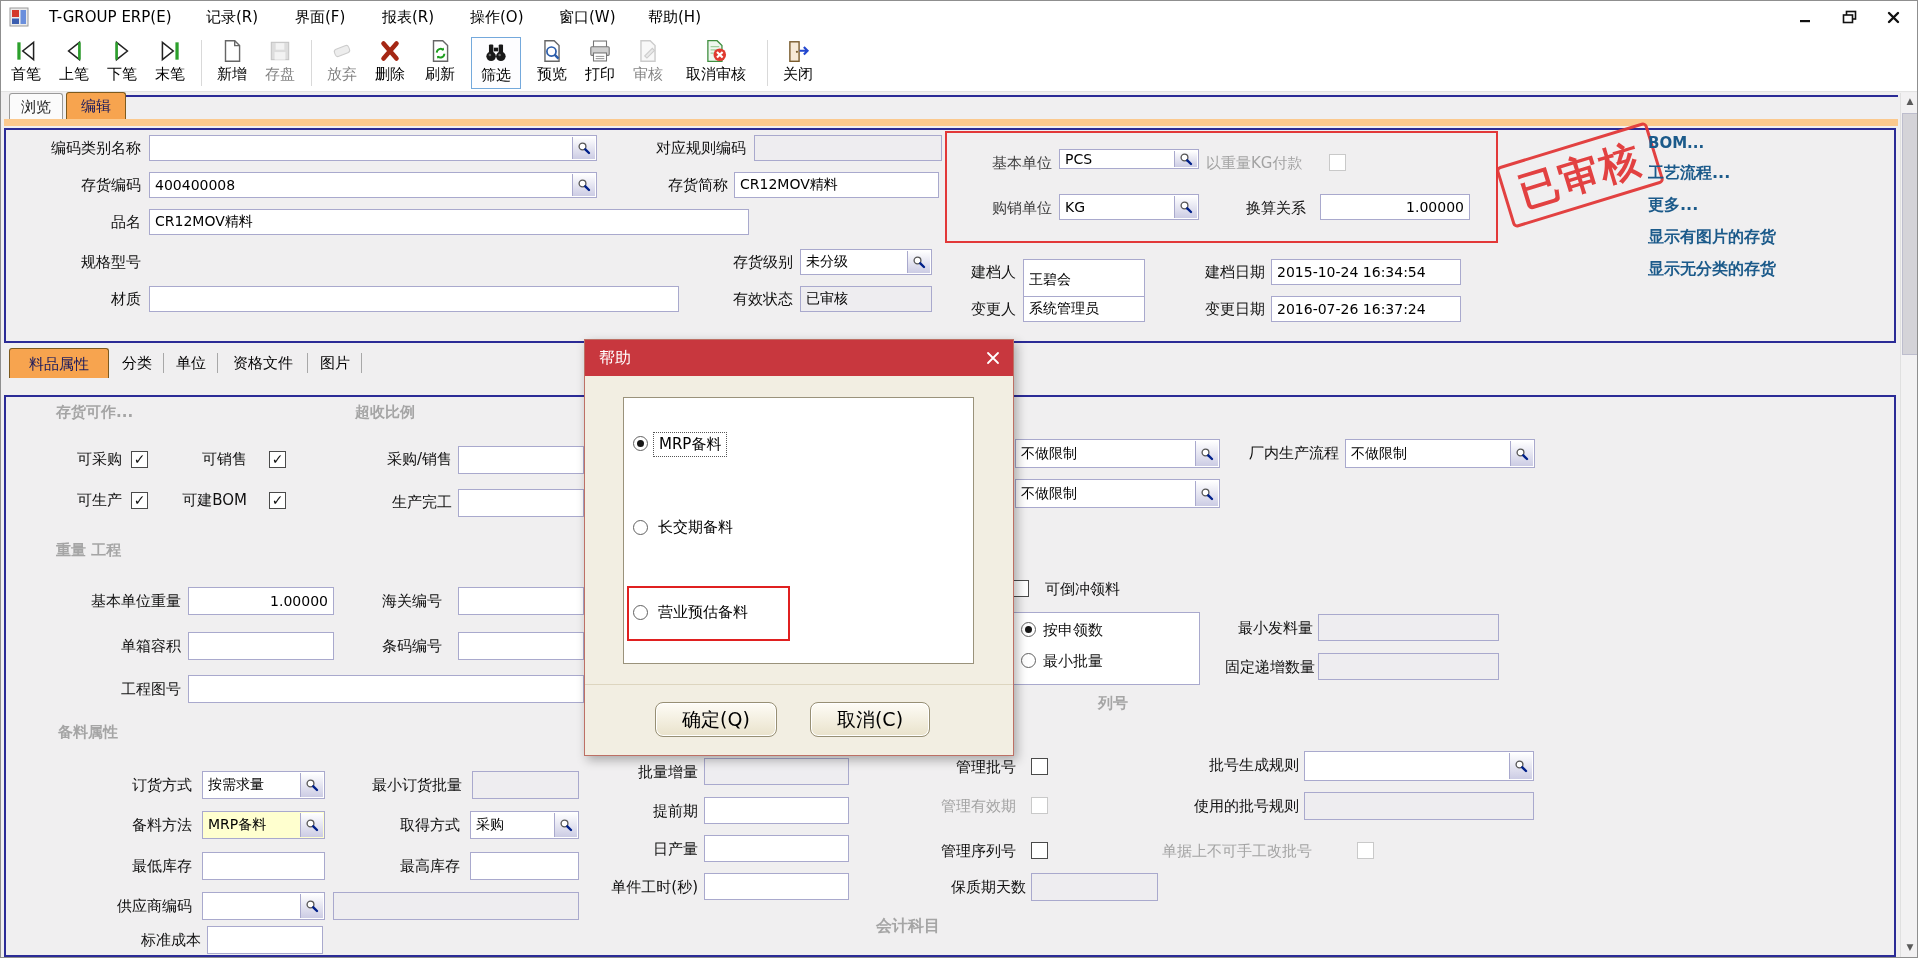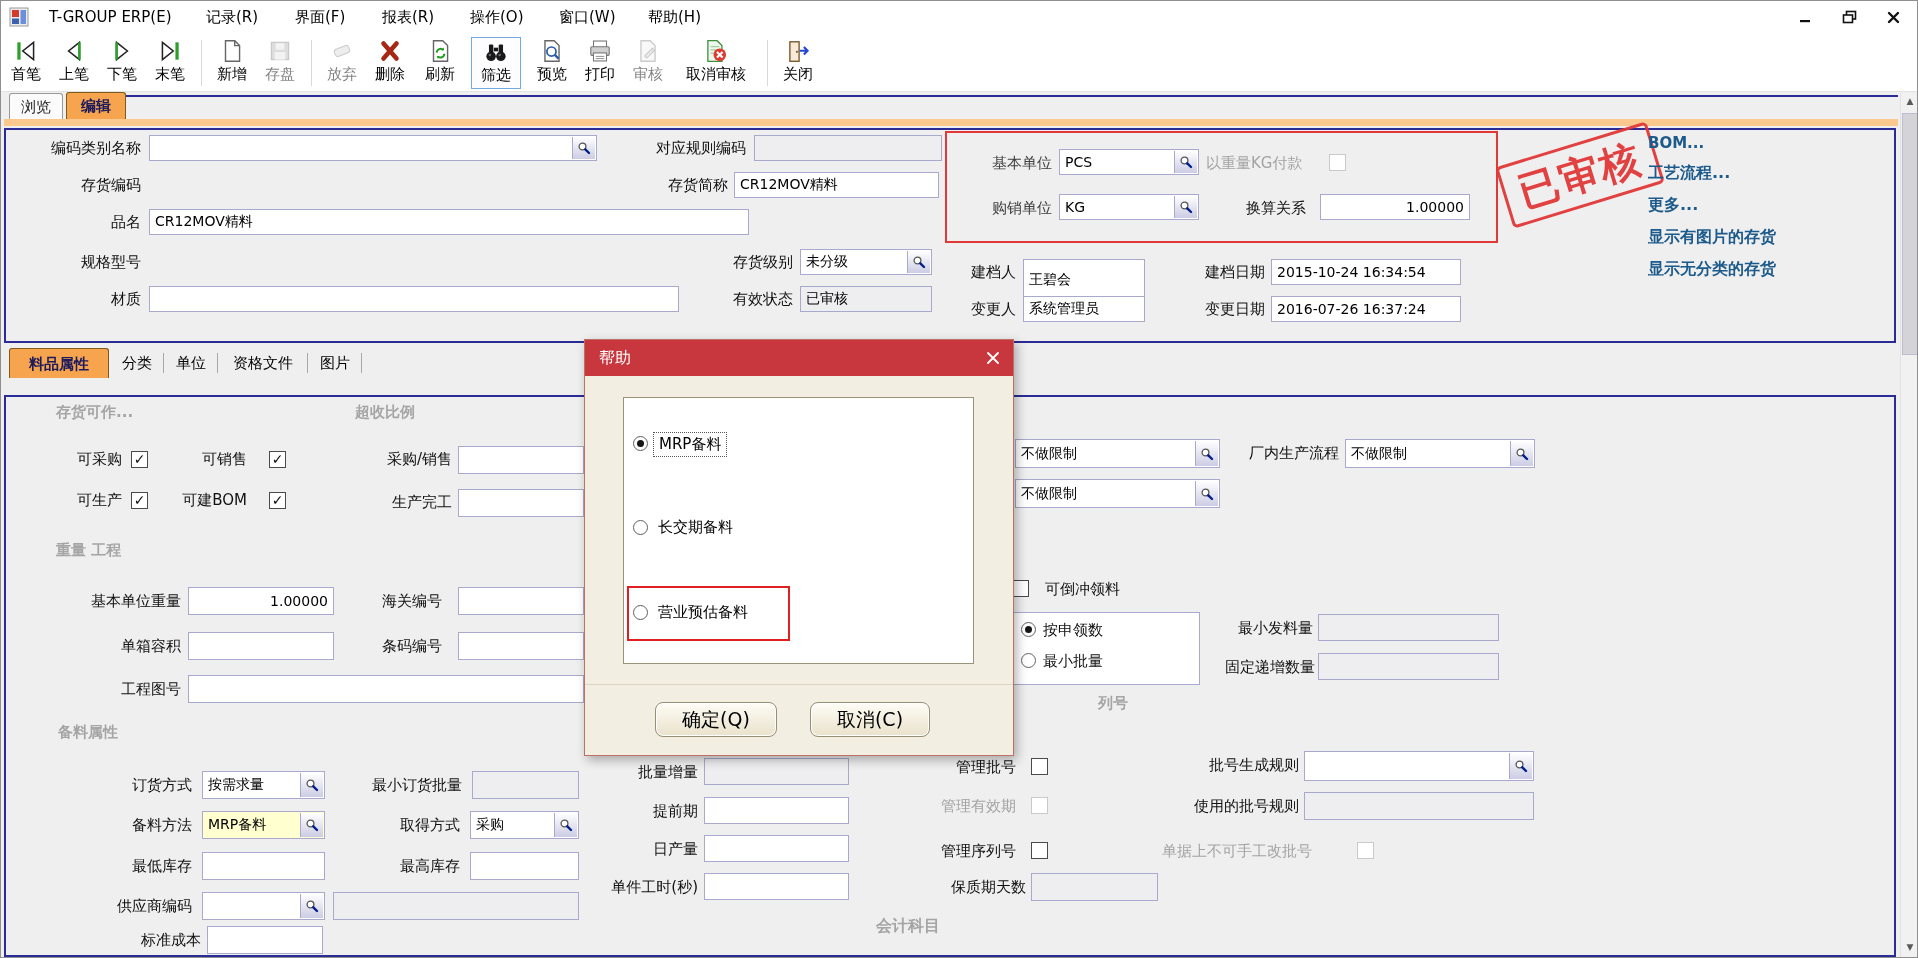--- a/index.html
+++ b/index.html
@@ -13,21 +13,21 @@
   .tbtn{position:absolute;top:3px;height:52px;display:flex;flex-direction:column;align-items:center;gap:1px;
         font-size:15px;color:#000;white-space:nowrap;box-sizing:border-box;padding-top:1px}
   .tbtn .ic{width:26px;height:26px;flex:0 0 26px}
   .tbtn.dis{opacity:.5}
   .tbtn.hl{border:1px solid #74a9dc;background:#fdfdff}
   .tsep{position:absolute;top:6px;width:1px;height:46px;background:#d9d9d9}
   
   .tab{position:absolute;height:27px;line-height:27px;text-align:center;font-size:15px;box-sizing:border-box;cursor:pointer}
   .tab.inact{background:#fbfbfb;border:1px solid #9a9a9a;border-bottom:none;border-radius:3px 3px 0 0;color:#222}
   .tab.act{background:#f7a44f;border:1px solid #7d5a1e;border-bottom:none;border-radius:3px 3px 0 0;
-           font-weight:bold;color:#1b1b5e}
+           font-weight:normal;color:#1b1b5e}
   
   .panel{position:absolute;border:2px solid #2b2b96;box-sizing:border-box}
   
   .lbl{position:absolute;font-size:15px;height:28px;line-height:28px;white-space:nowrap;text-align:right;color:#101010}
   .lbl.lft{text-align:left}
   .lbl.red{color:#404040}
   .lbl.gry{color:#a3a3a3}
   .fld{position:absolute;box-sizing:border-box;background:#fff;border:1px solid #a9a9cd;font-size:14px;
        display:flex;align-items:center;padding:0 5px;white-space:nowrap;overflow:hidden;color:#000}
   .fld.ro{background:#eeedf0}
@@ -241,20 +241,29 @@
         <svg width="14" height="14" viewBox="0 0 14 14">
           <circle cx="5.5" cy="5.5" r="3.4" fill="#fff" stroke="#555" stroke-width="1.3"></circle>
           <line x1="8.3" y1="8.3" x2="12" y2="12" stroke="#00208a" stroke-width="2.4" stroke-linecap="round"></line>
         </svg>
       </span>
     </div>
   <div class="lbl" style="left:615px;width:130px;top:133px">对应规则编码</div>
   <div class="fld ro" style="left:753px;top:134px;width:188px;height:26px"></div>
 
   <div class="lbl" style="left:10px;width:130px;top:170px">存货编码</div>
+  <div class="fld cmb" style="left:148px;top:171px;width:448px;height:26px">
+      <span>400400008</span>
+    <span class="lk">
+        <svg width="14" height="14" viewBox="0 0 14 14">
+          <circle cx="5.5" cy="5.5" r="3.4" fill="#fff" stroke="#555" stroke-width="1.3"></circle>
+          <line x1="8.3" y1="8.3" x2="12" y2="12" stroke="#00208a" stroke-width="2.4" stroke-linecap="round"></line>
+        </svg>
+      </span>
+    </div>
   <div class="lbl" style="left:597px;width:130px;top:170px">存货简称</div>
   <div class="fld" style="left:733px;top:171px;width:205px;height:26px">CR12MOV精料</div>
 
   <div class="lbl" style="left:10px;width:130px;top:207px">品名</div>
   <div class="fld" style="left:148px;top:208px;width:600px;height:26px">CR12MOV精料</div>
 
   <div class="lbl" style="left:10px;width:130px;top:247px">规格型号</div>
   <div class="lbl" style="left:662px;width:130px;top:247px">存货级别</div>
   <div class="fld cmb" style="left:799px;top:248px;width:132px;height:26px">
       <span>未分级</span>
@@ -266,21 +275,21 @@
       </span>
     </div>
 
   <div class="lbl" style="left:10px;width:130px;top:284px">材质</div>
   <div class="fld" style="left:148px;top:285px;width:530px;height:26px"></div>
   <div class="lbl" style="left:662px;width:130px;top:284px">有效状态</div>
   <div class="fld ro" style="left:799px;top:285px;width:132px;height:26px">已审核</div>
 
   <div class="abs" style="left:944px;top:130px;width:553px;height:112px;border:2px solid #e23838;box-sizing:border-box"></div>
   <div class="lbl red" style="left:941px;width:110px;top:148px">基本单位</div>
-  <div class="fld cmb" style="left:1058px;top:148px;width:140px;height:26px">
+  <div class="fld cmb" style="left:1058px;top:148px;width:140px;height:20px">
       <span>PCS</span>
     <span class="lk">
         <svg width="14" height="14" viewBox="0 0 14 14">
           <circle cx="5.5" cy="5.5" r="3.4" fill="#fff" stroke="#555" stroke-width="1.3"></circle>
           <line x1="8.3" y1="8.3" x2="12" y2="12" stroke="#00208a" stroke-width="2.4" stroke-linecap="round"></line>
         </svg>
       </span>
     </div>
   <div class="lbl lft gry" style="left:1205px;width:130px;top:148px">以重量KG付款</div>
   <div class="cb dis" style="left:1328px;top:153px"></div>

